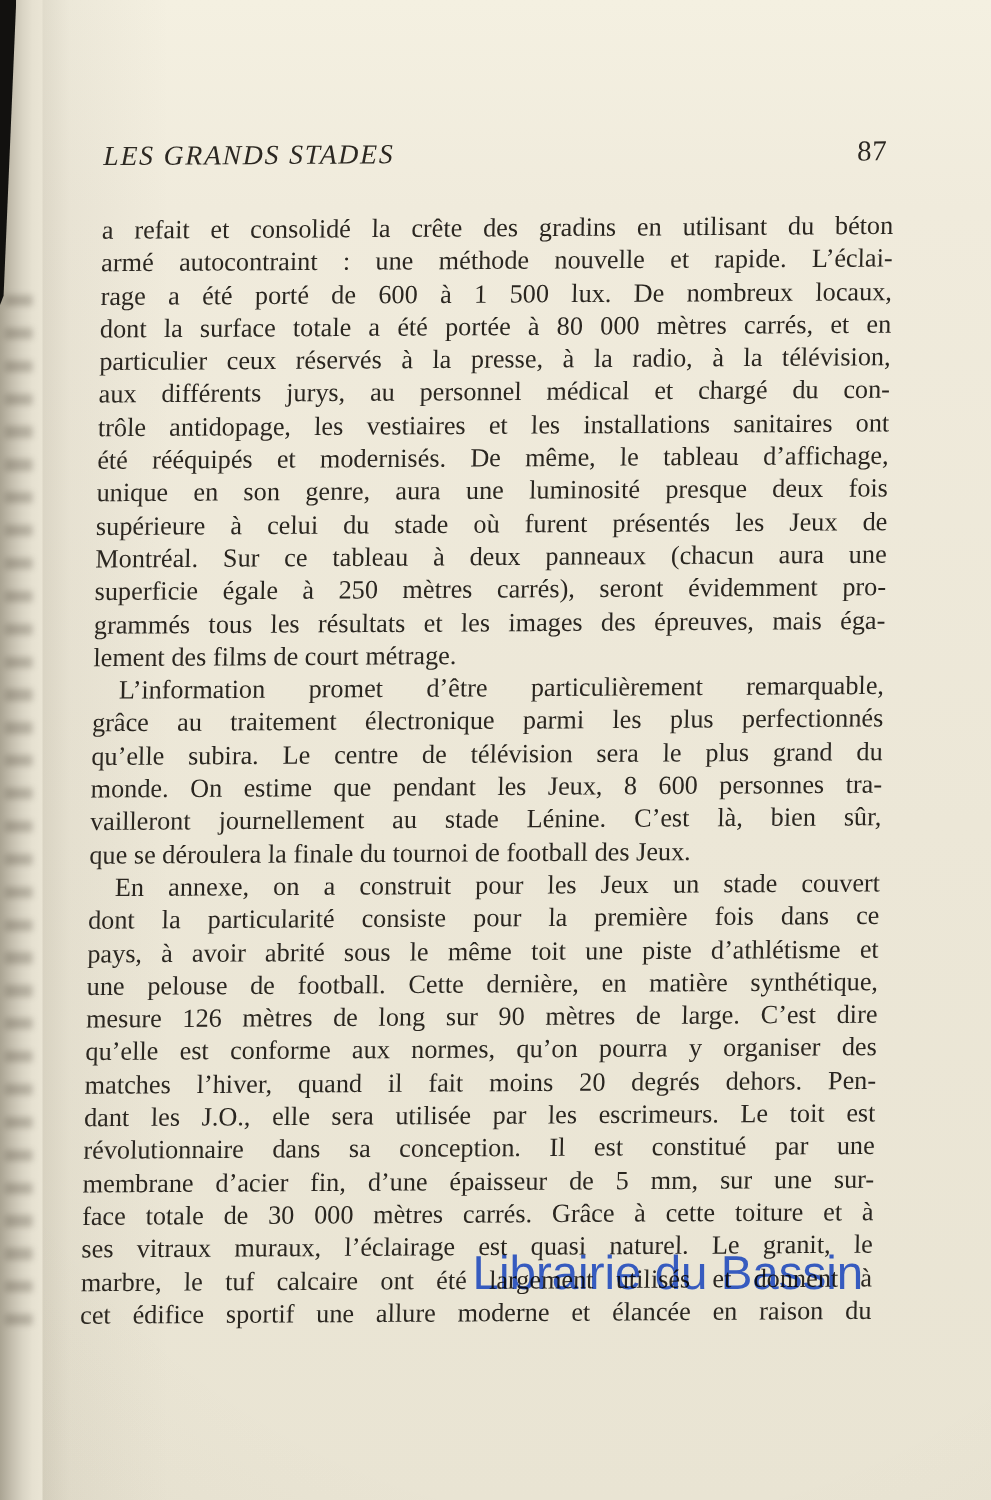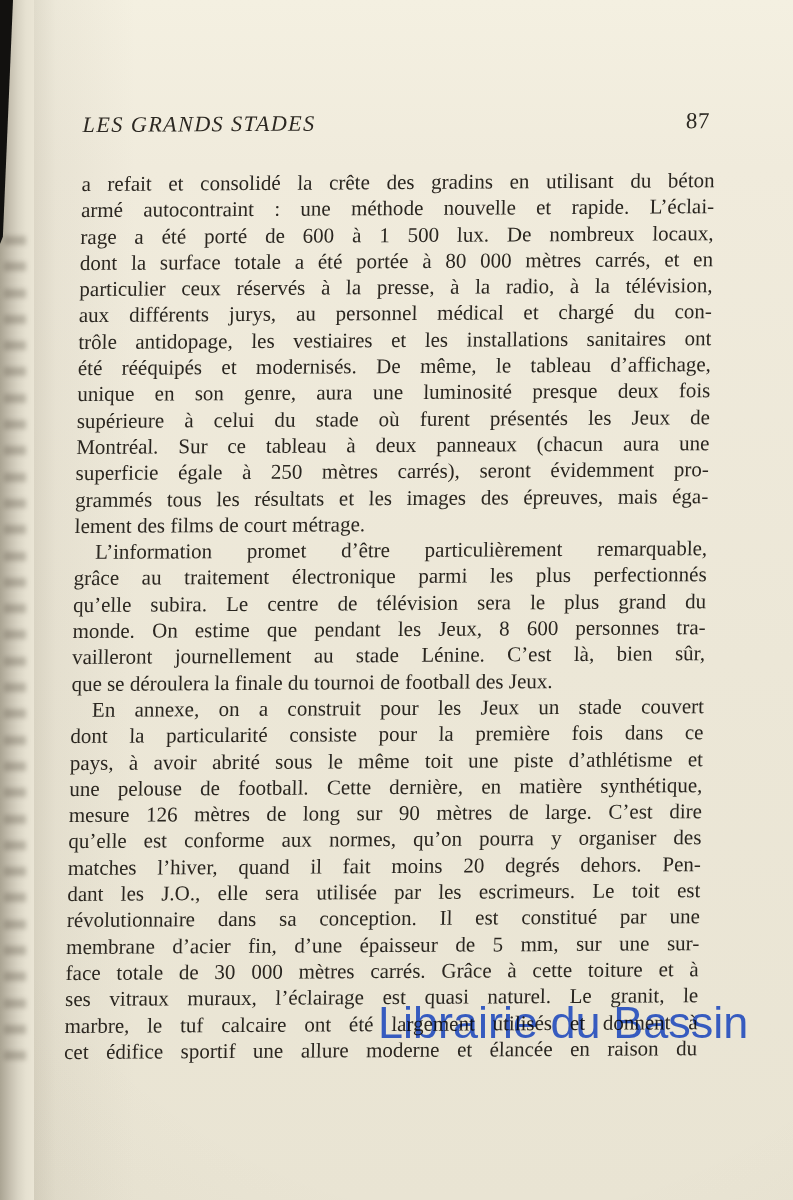--- a/index.html
+++ b/index.html
@@ -69,21 +69,21 @@
   }
   .line{white-space:normal;overflow:hidden;height:26.3px;}
   .line.j{text-align:justify;}
   .line.j::after{content:'';display:inline-block;width:100%;height:0;}
   .line.ind{padding-left:21px;box-sizing:border-box;}
 
   
   .watermark{
     position:absolute;left:378px;top:1000px;
     font-family:"Liberation Sans", sans-serif;
-    font-size:45px;line-height:1;letter-spacing:0px;
+    font-size:38px;line-height:1;letter-spacing:0px;
     mix-blend-mode:multiply;
     opacity:.92;
     white-space:nowrap;
   }
 </style>
 </head>
 <body>
 
 <div class="photo">
 

